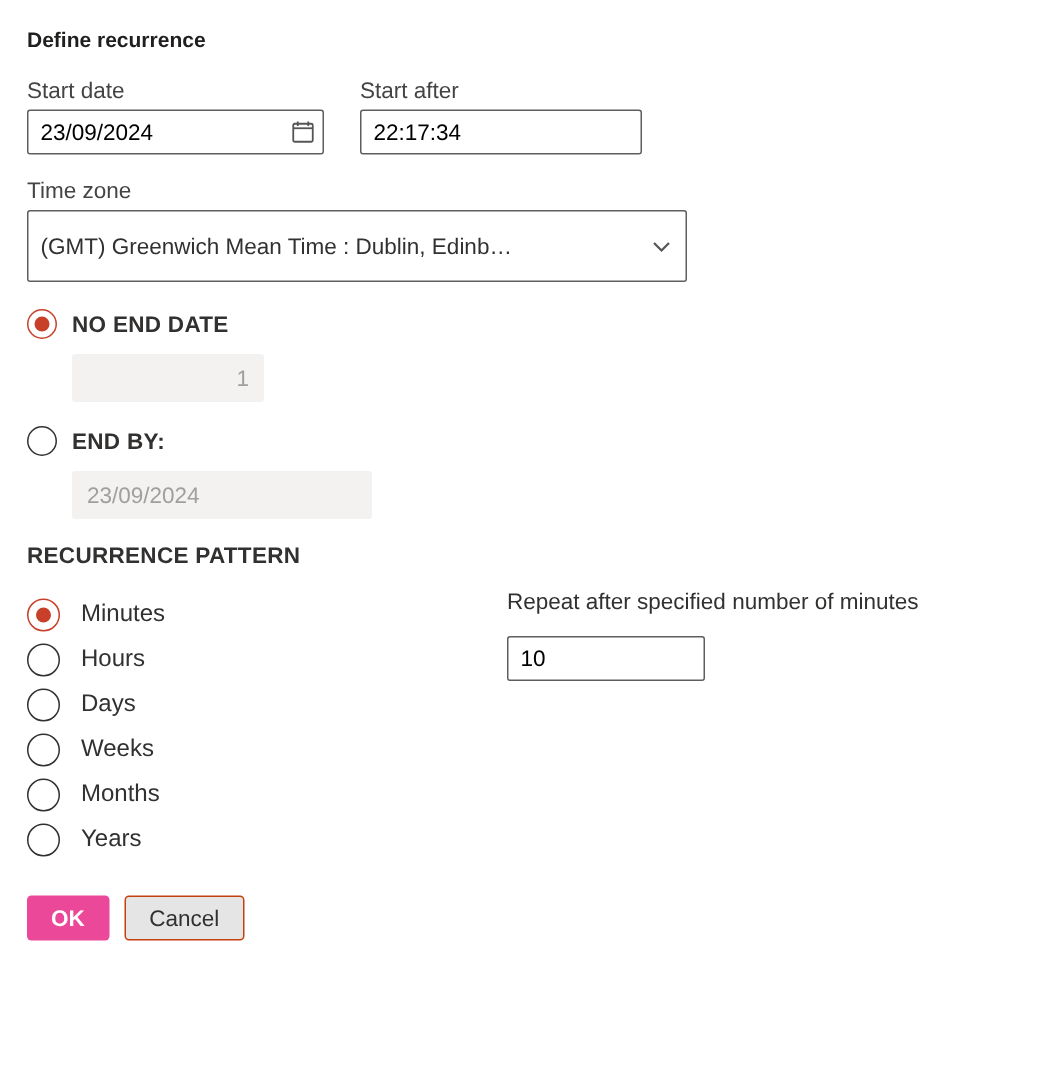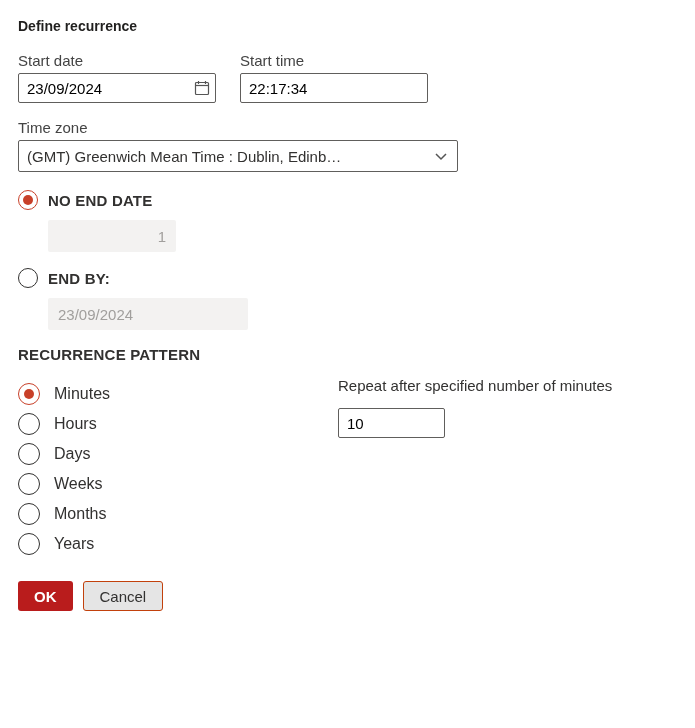--- a/index.html
+++ b/index.html
@@ -39,21 +39,21 @@
     .start-date-box { width: 198px; padding-right: 30px; }
     .start-time-box { width: 188px; }
     .cal-icon {
       position: absolute;
       right: 6px; top: 50%; transform: translateY(-50%);
       width: 16px; height: 16px; color: #555;
     }
     .tz-row { margin-top: 16px; }
     .tz-select {
       width: 440px;
-      height: 32px;
+      height: 48px;
       border: 1px solid #605e5c;
       border-radius: 2px;
       display: flex;
       align-items: center;
       justify-content: space-between;
       padding: 0 8px;
       font-size: 15px;
       cursor: pointer;
       background: #fff;
     }
@@ -108,39 +108,39 @@
       grid-template-columns: 300px 1fr;
       column-gap: 20px;
       margin-top: 12px;
     }
     .pattern-list .opt { margin: 8px 0; gap: 14px; }
     .pattern-list .opt .opt-lbl { font-size: 16px; font-weight: 400; }
     .pattern-list .rb { width: 22px; height: 22px; flex:0 0 22px; }
     .right-pane { padding-top: 2px; }
     .right-pane .desc { font-size: 15px; margin-bottom: 14px; }
     .count-box {
-      width: 107px;
+      width: 132px;
       height: 32px;
       border: 1px solid #605e5c;
       border-radius: 2px;
       font-size: 15px;
       text-align: center;
     }
     .footer { margin-top: 18px; display: flex; gap: 10px; }
     .btn {
       height: 30px;
       padding: 0 16px;
       font-size: 15px;
       border-radius: 3px;
       cursor: pointer;
       font-family: inherit;
     }
     .btn-primary {
       border: none;
-      background: #b91c1c;
+      background: #ec4899;
       color: #fff;
       font-weight: 600;
     }
     .btn-secondary {
       border: 1px solid #c2410c;
       background: #e5e5e5;
       color: #323130;
     }
   </style>
 </head>
@@ -155,21 +155,21 @@
       <input class="txt start-date-box" value="23/09/2024" style="">
       <svg class="cal-icon" viewBox="0 0 16 16" fill="none" stroke="currentColor" stroke-width="1.2">
         <rect x="1.5" y="2.5" width="13" height="12" rx="1"></rect>
         <line x1="1.5" y1="5.5" x2="14.5" y2="5.5"></line>
         <line x1="4.5" y1="1" x2="4.5" y2="4"></line>
         <line x1="11.5" y1="1" x2="11.5" y2="4"></line>
       </svg>
     </div>
   </div>
   <div>
-    <div class="field-lbl">Start time</div>
+    <div class="field-lbl">Start after</div>
     <input class="txt start-time-box" value="22:17:34" style="">
   </div>
 </div>
 
 <div class="tz-row">
   <div class="field-lbl">Time zone</div>
   <div class="tz-select">
     <span>(GMT) Greenwich Mean Time : Dublin, Edinb…</span>
     <svg class="chev" viewBox="0 0 16 16" fill="none" stroke="currentColor" stroke-width="1.5">
       <polyline points="3,6 8,11 13,6"></polyline>

